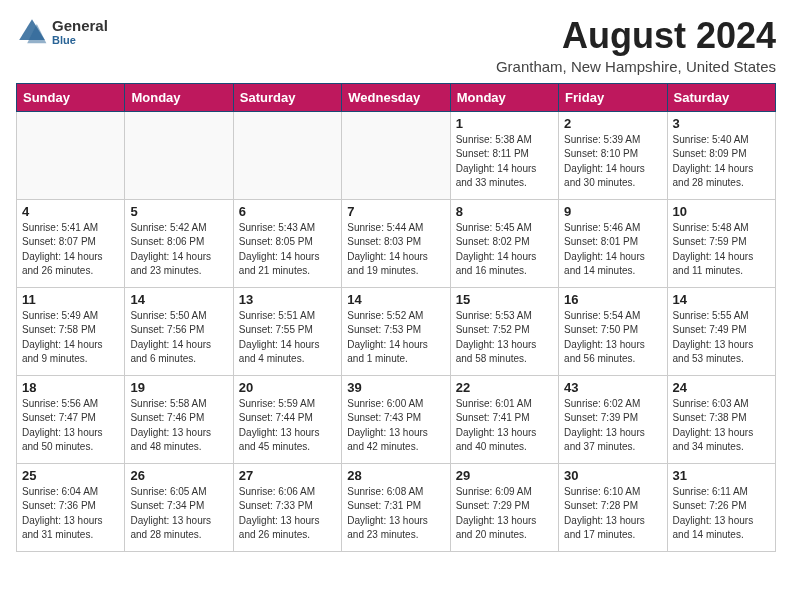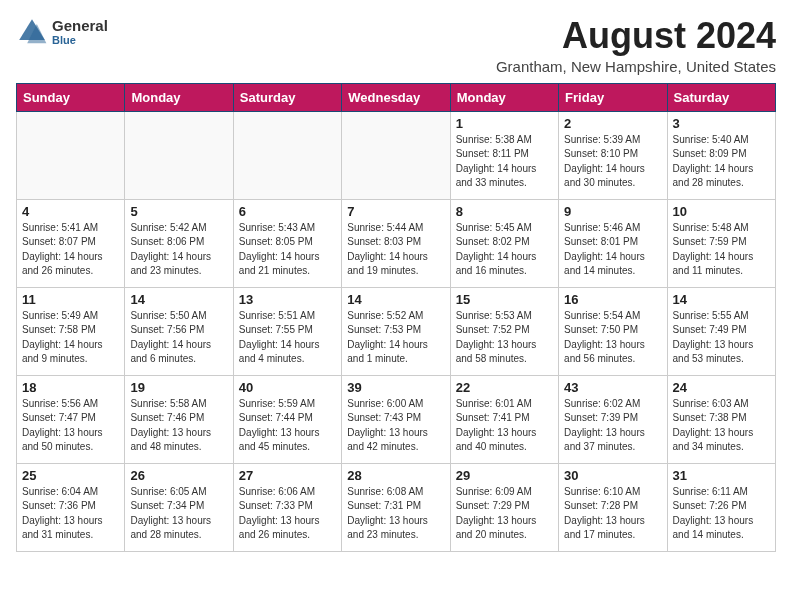--- a/index.html
+++ b/index.html
@@ -217,21 +217,21 @@
         <tr class="week-row">
           <td>
             <span class="day-num">18</span>
             <div class="day-detail">Sunrise: 5:56 AM<br>Sunset: 7:47 PM<br>Daylight: 13 hours<br>and 50 minutes.</div>
           </td>
           <td>
             <span class="day-num">19</span>
             <div class="day-detail">Sunrise: 5:58 AM<br>Sunset: 7:46 PM<br>Daylight: 13 hours<br>and 48 minutes.</div>
           </td>
           <td>
-            <span class="day-num">40</span>
+            <span class="day-num">20</span>
             <div class="day-detail">Sunrise: 5:59 AM<br>Sunset: 7:44 PM<br>Daylight: 13 hours<br>and 45 minutes.</div>
           </td>
           <td>
             <span class="day-num">39</span>
             <div class="day-detail">Sunrise: 6:00 AM<br>Sunset: 7:43 PM<br>Daylight: 13 hours<br>and 42 minutes.</div>
           </td>
           <td>
             <span class="day-num">22</span>
             <div class="day-detail">Sunrise: 6:01 AM<br>Sunset: 7:41 PM<br>Daylight: 13 hours<br>and 40 minutes.</div>
           </td>

